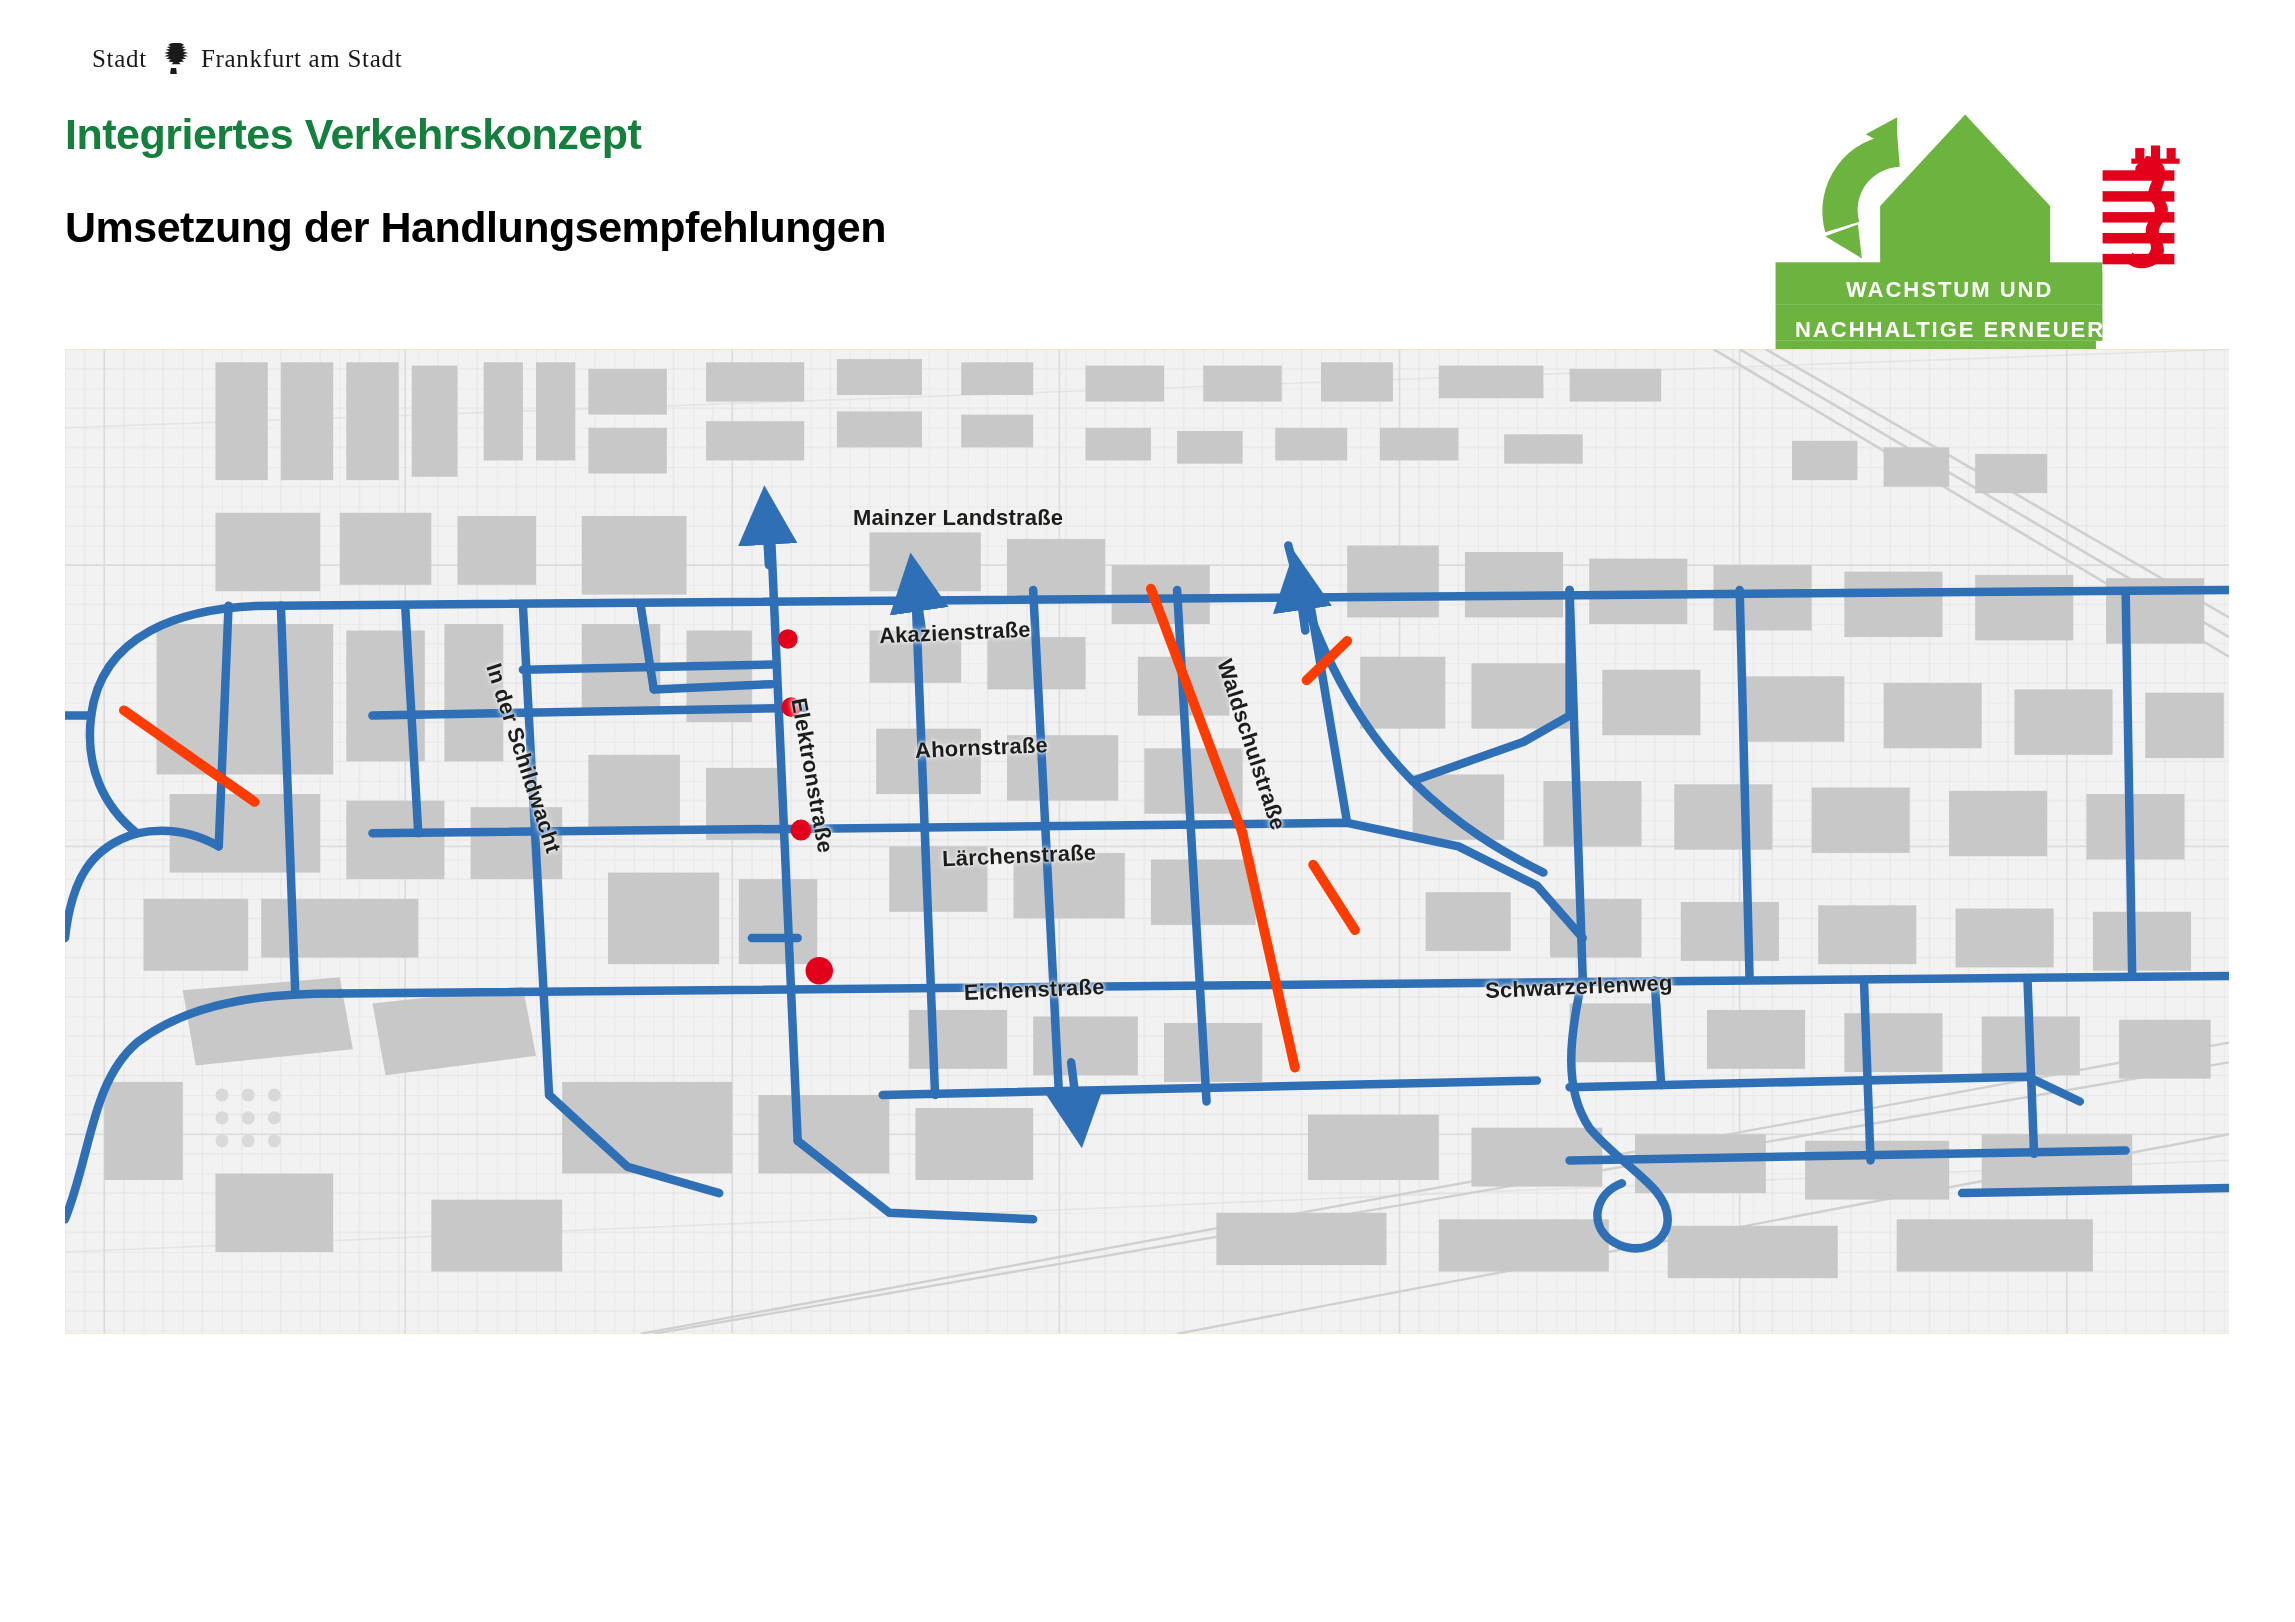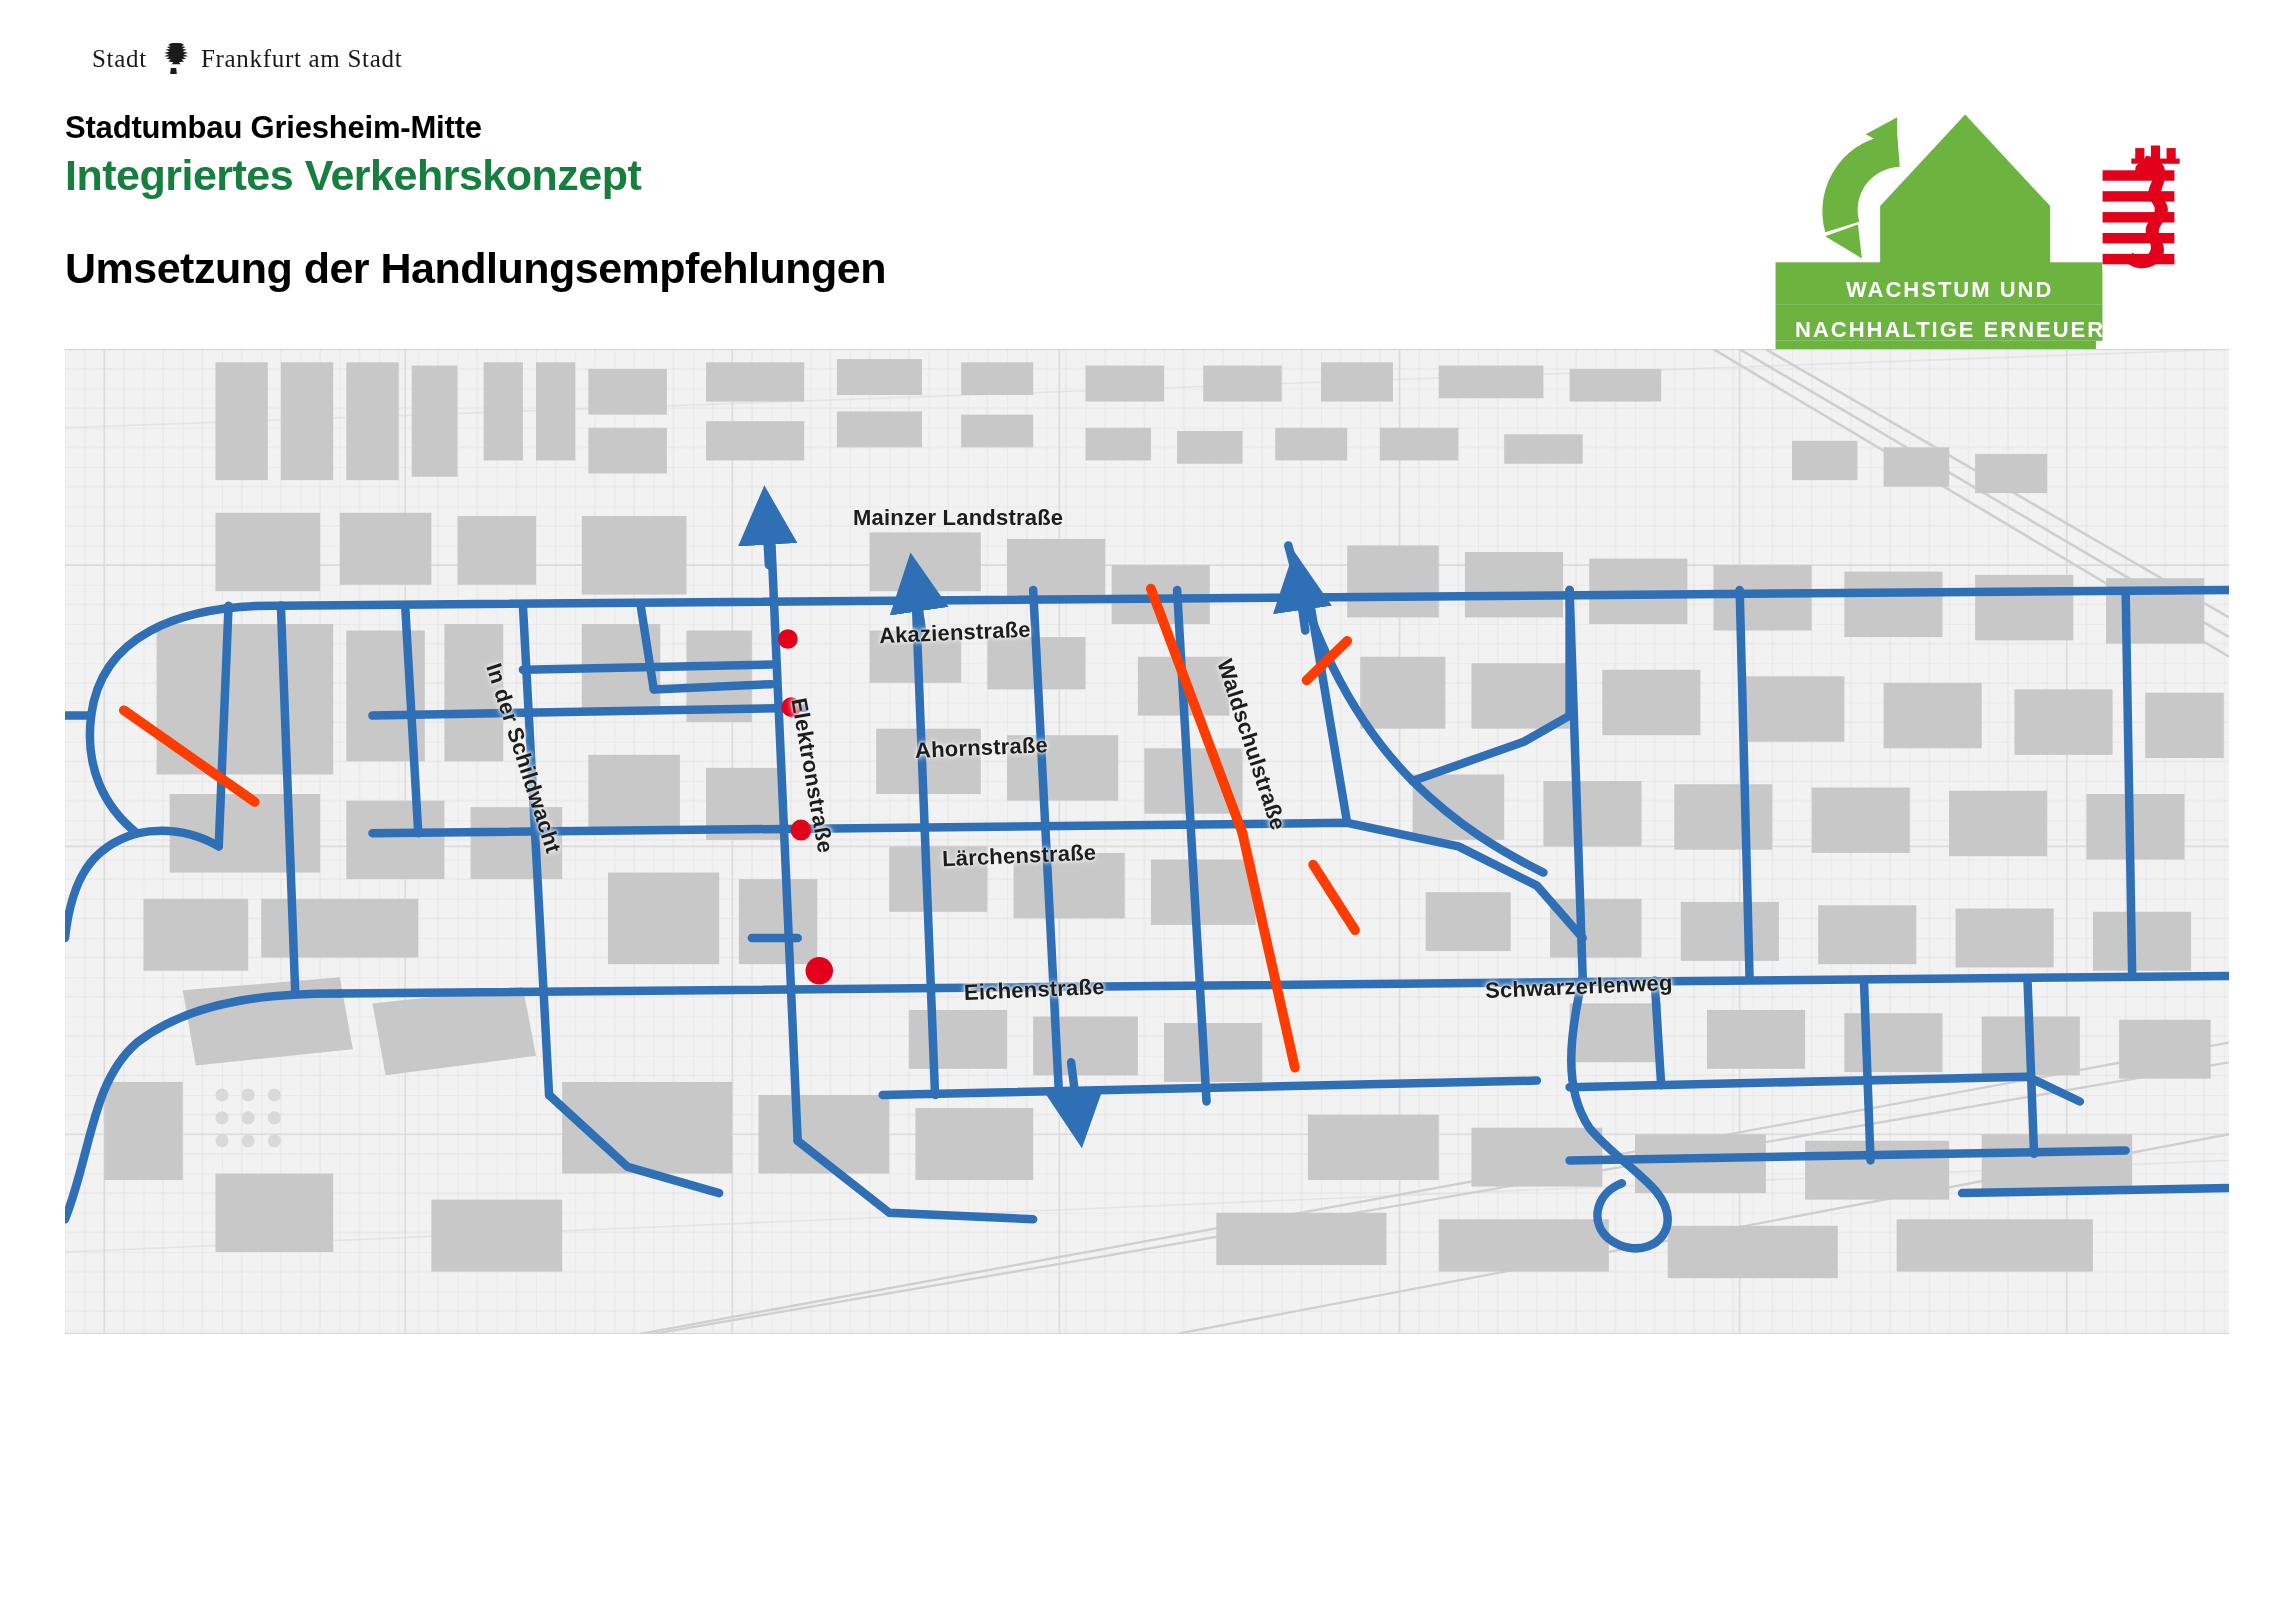--- a/index.html
+++ b/index.html
@@ -52,21 +52,21 @@
     letter-spacing: 2px;
   }
   #wachstum-l1 { left: 77px; top: 165px; font-size: 22px; }
   #wachstum-l2 { left: 26px; top: 205px; font-size: 22px; }
   #wachstum-l3 { left: 26px; top: 243px; font-size: 16.4px; letter-spacing: 1px; }
   #hessen-lion { position: absolute; right: 0px; top: 36px; width: 111px; height: 144px; }
 
   
   #map-frame {
     position: absolute; left: 65px; top: 349px; width: 2164px; height: 985px;
-    background: #3b82f6; overflow: hidden;
+    background: #fde047; overflow: hidden;
   }
   #map-svg { position: absolute; left: 0; top: 0; }
 
   .street-label {
     position: absolute; color: #1d1d1b; font-weight: bold; white-space: nowrap;
     font-size: 22px; text-shadow: 0 0 3.9px #f2f2f2, 0 0 6.5px #f2f2f2, 0 0 2.6px #f2f2f2;
     letter-spacing: 0.2px;
   }
 
   
@@ -85,21 +85,20 @@
           <path d="M31 6c-5 0-8 3-8 3l4 2-6 1 5 3-7 1 6 3-8 2 7 2-7 3 8 1-5 3 7 1-4 3 8 1-3 3h14l-3-3 8-1-4-3 7-1-5-3 8-1-7-3 7-2-8-2 6-3-7-1 5-3-6-1 4-2s-3-3-8-3z"></path>
           <path d="M27 44h8l1 9h-10z"></path>
           <circle cx="31" cy="10" r="3"></circle>
         </g>
       </svg>
     </div>
     <div class="name-right">Frankfurt am Stadt</div>
   </div>
 
   <div id="title-block">
-    <div id="title-sub">Stadtumbau Griesheim-Mitte</div>
     <div id="title-main">Integriertes Verkehrskonzept</div>
     <div id="title-second">Umsetzung der Handlungsempfehlungen</div>
   </div>
 
   <div id="wachstum-logo">
     <svg id="wachstum-green" viewBox="0 0 520 390">
       <g fill="#6cb33f">
 
         <path d="M300 10 L430 150 L430 240 L170 240 L170 150 Z"></path>
 

